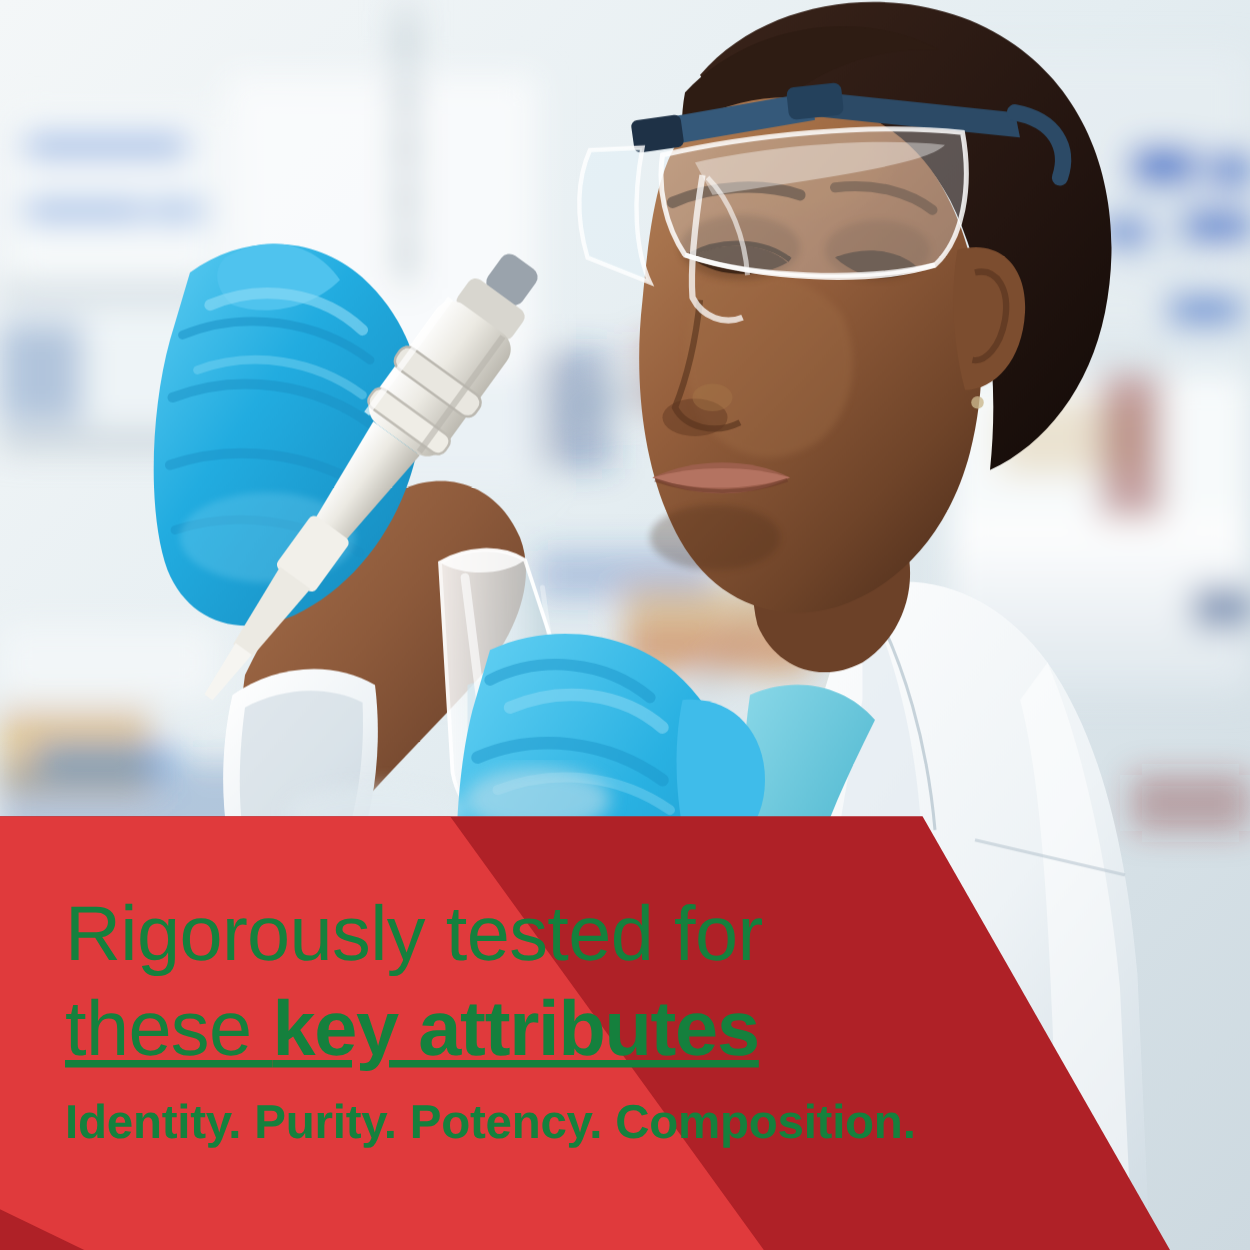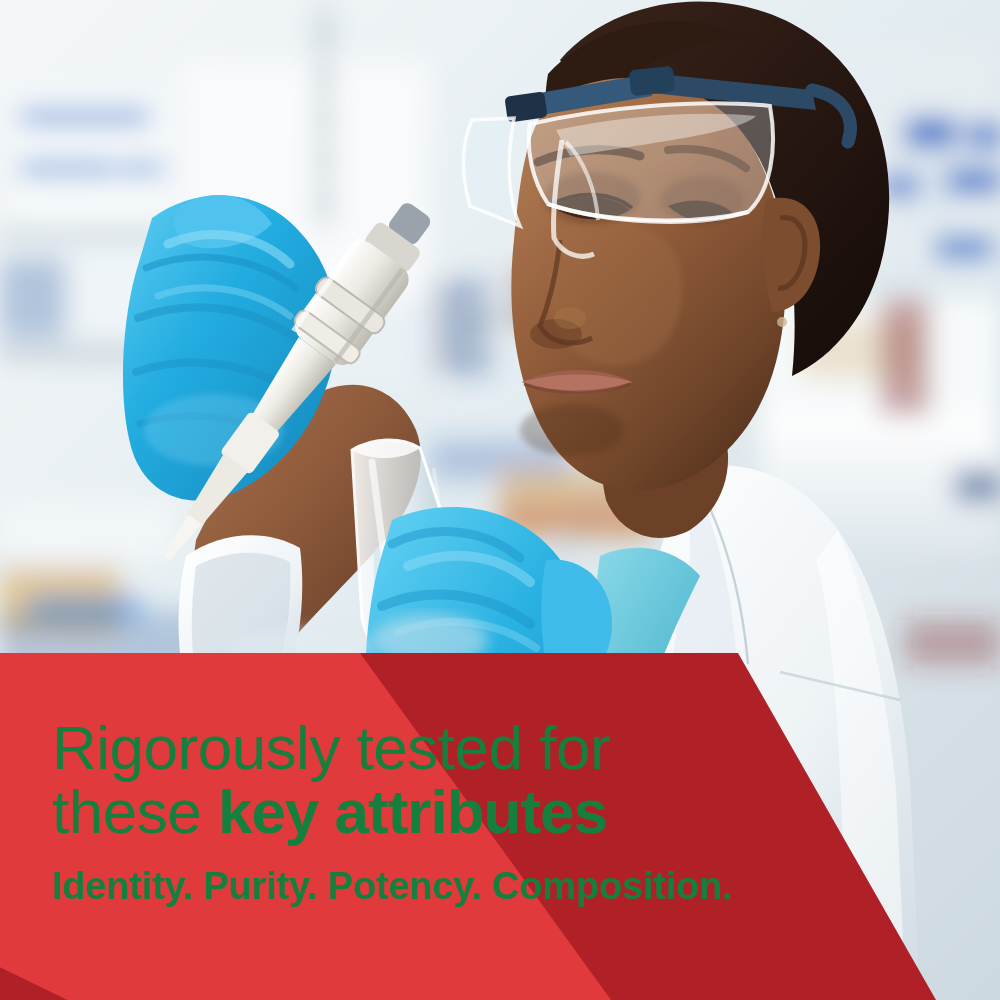--- a/index.html
+++ b/index.html
@@ -45,21 +45,21 @@
   }
   .headline {
     font-size: 62px;
     line-height: 0.96;
     letter-spacing: -0.5px;
     font-weight: 300;
     white-space: nowrap;
     font-stretch: condensed;
   }
   .headline .line1 { display:block; }
-  .headline .line2 { display:block; margin-top: 4px; }
+  .headline .line2 { display:block; margin-top: 16px; text-decoration: underline; }
   .headline b {
     font-weight: 700;
     letter-spacing: -1px;
   }
   .subhead {
     margin-top: 26px;
     font-size: 38px;
     line-height: 1.05;
     font-weight: 700;
     letter-spacing: -0.2px;

